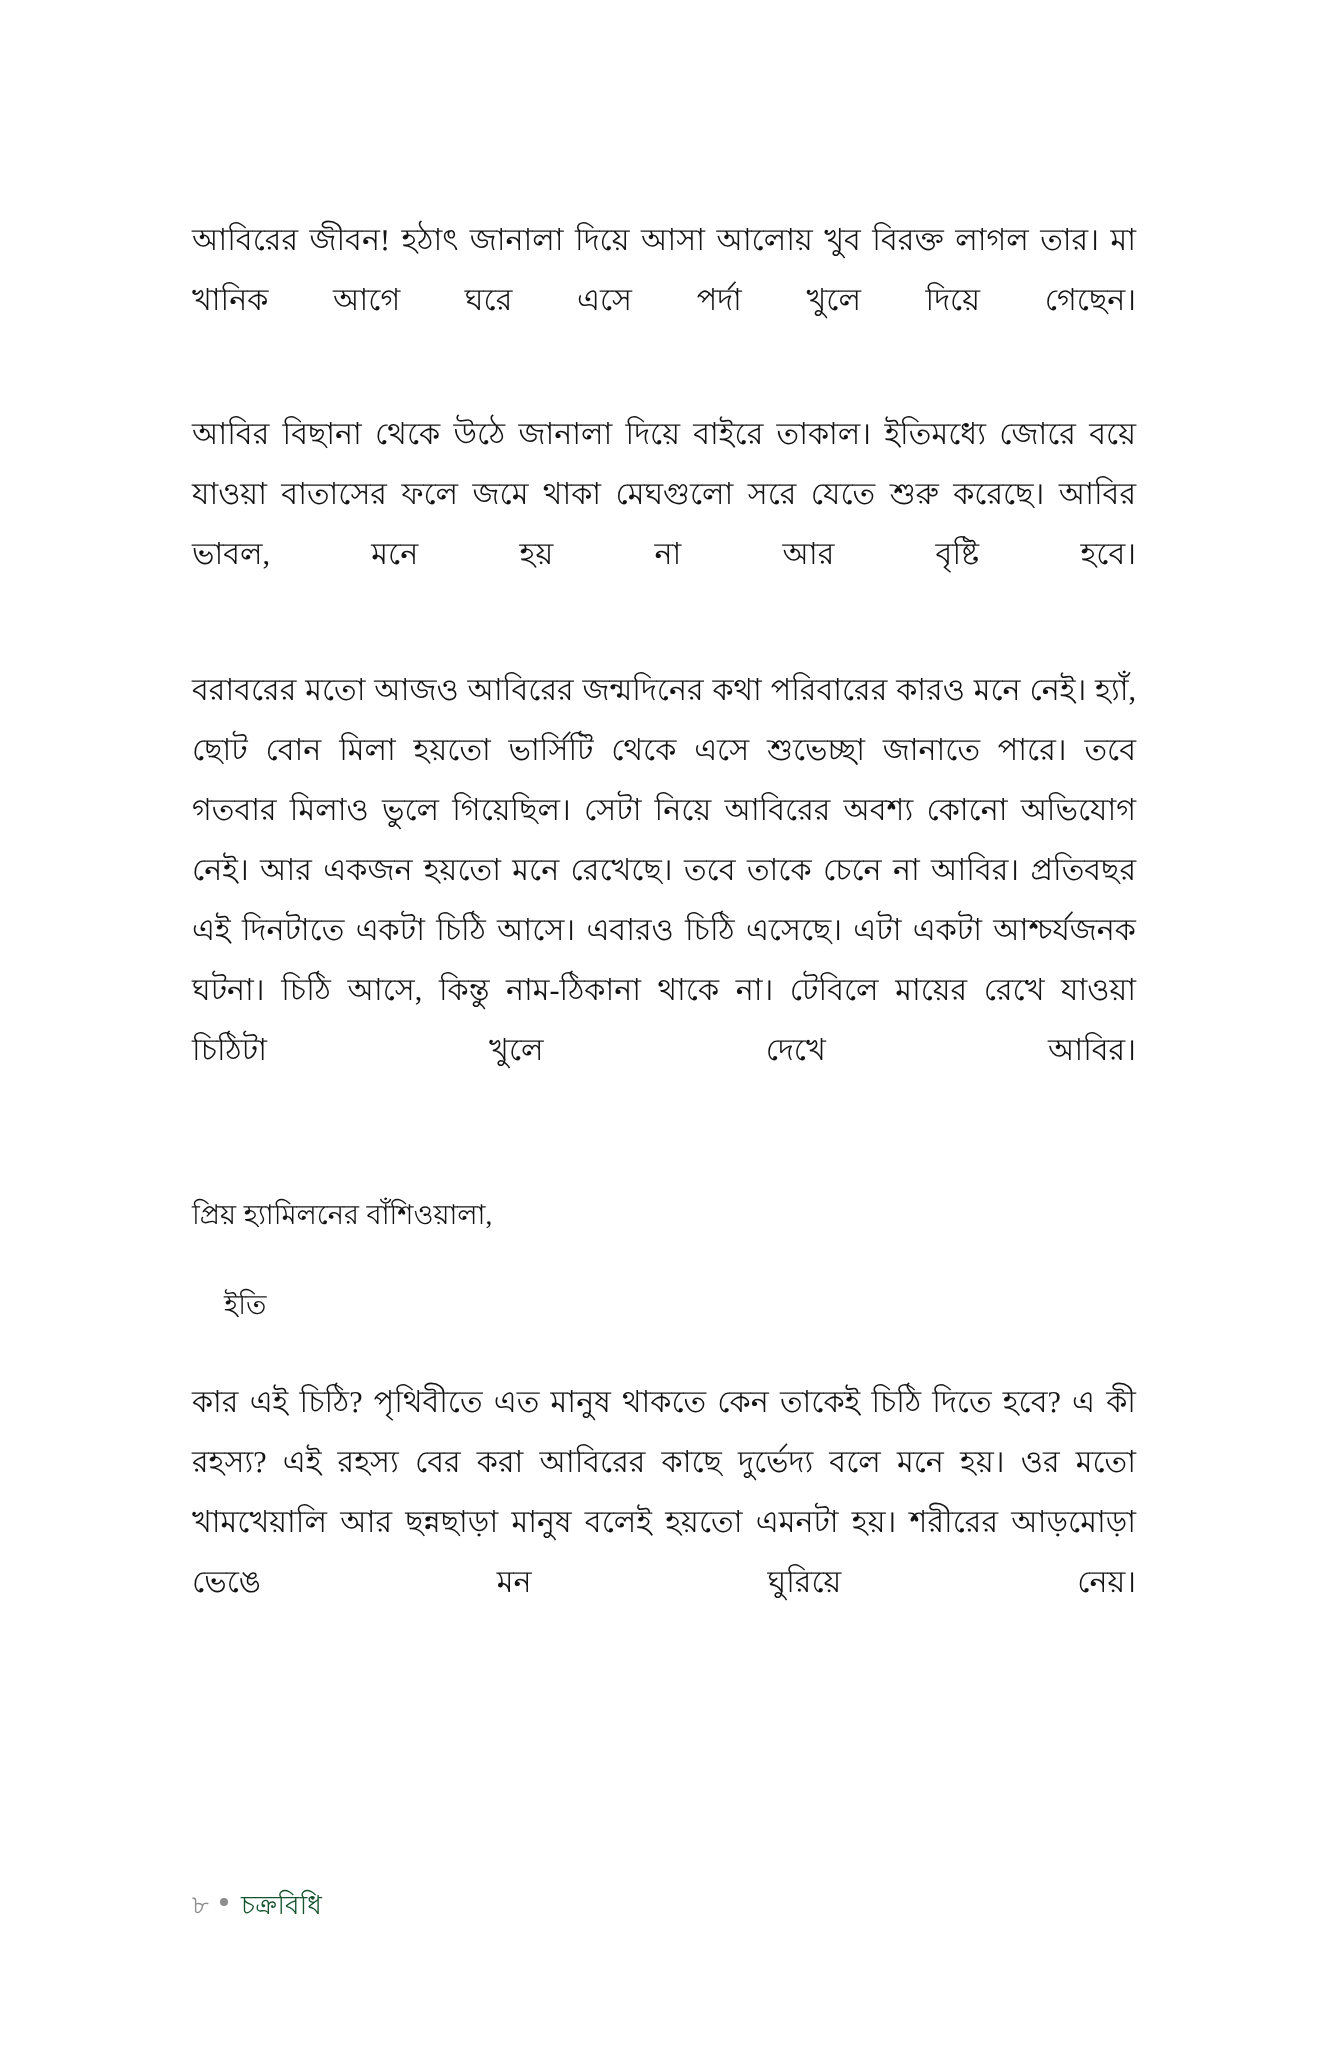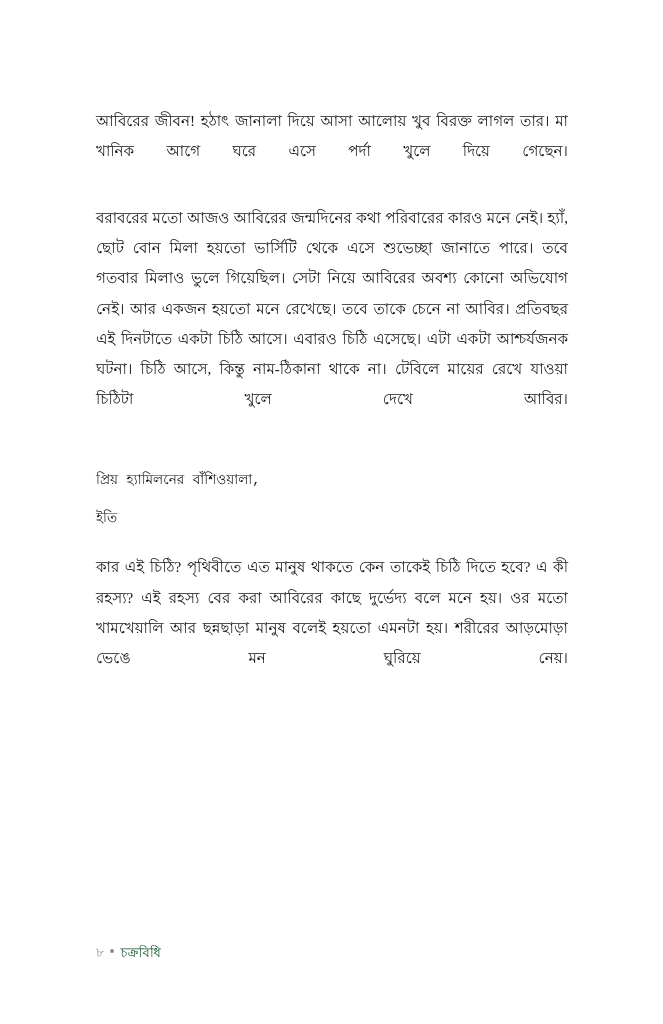--- a/index.html
+++ b/index.html
@@ -70,30 +70,29 @@
   }
 
   .letter .lpara::after {
     content: "";
     display: inline-block;
     width: 100%;
   }
 
   .letter .lpara.ragged {
     text-align: left;
-    font-family: Liberation Mono, monospace;
   }
   .letter .lpara.ragged::after { content: none; display: none; }
 
   .letter .salutation {
     margin-bottom: 9px;
   }
 
   .letter .sign-off {
-    margin: 0;
+    margin: 16px;
     font-size: 13.6px;
     line-height: 28px;
     color: #141414;
     text-align: left;
   }
 
   .after-letter {
     margin-top: 20px;
   }
 
@@ -133,20 +132,21 @@
 <body>
 
 <div class="page">
 
   <div class="text-block">
 
     <p class="para">আবিরের জীবন! হঠাৎ জানালা দিয়ে আসা আলোয় খুব বিরক্ত লাগল তার। মা খানিক আগে ঘরে এসে পর্দা খুলে দিয়ে গেছেন।</p>
 
 
 
+    <p class="para">আবির বিছানা থেকে উঠে জানালা দিয়ে বাইরে তাকাল। ইতিমধ্যে জোরে বয়ে যাওয়া বাতাসের ফলে জমে থাকা মেঘগুলো সরে যেতে শুরু করেছে। আবির ভাবল, মনে হয় না আর বৃষ্টি হবে।</p>
 
     <p class="para">বরাবরের মতো আজও আবিরের জন্মদিনের কথা পরিবারের কারও মনে নেই। হ্যাঁ, ছোট বোন মিলা হয়তো ভার্সিটি থেকে এসে শুভেচ্ছা জানাতে পারে। তবে গতবার মিলাও ভুলে গিয়েছিল। সেটা নিয়ে আবিরের অবশ্য কোনো অভিযোগ নেই। আর একজন হয়তো মনে রেখেছে। তবে তাকে চেনে না আবির। প্রতিবছর এই দিনটাতে একটা চিঠি আসে। এবারও চিঠি এসেছে। এটা একটা আশ্চর্যজনক ঘটনা। চিঠি আসে, কিন্তু নাম-ঠিকানা থাকে না। টেবিলে মায়ের রেখে যাওয়া চিঠিটা খুলে দেখে আবির।</p>
 
     <div class="letter">
       <p class="lpara ragged salutation">প্রিয় হ্যামিলনের বাঁশিওয়ালা,</p>
 
 
       <p class="sign-off">ইতি</p>
 
     </div>

